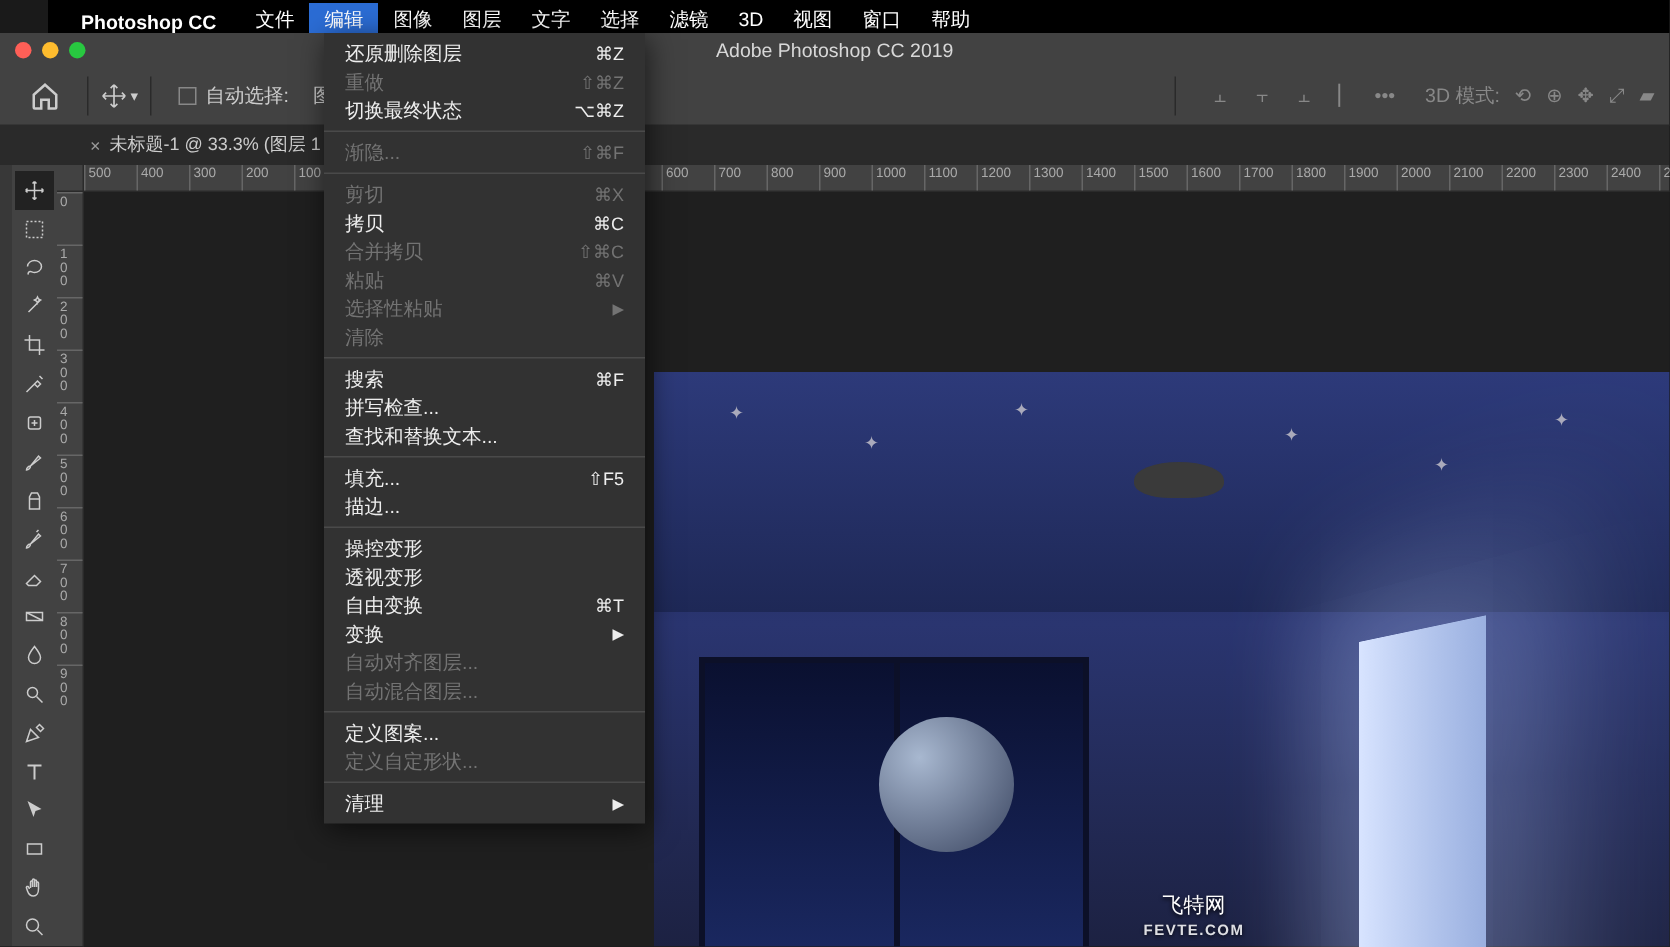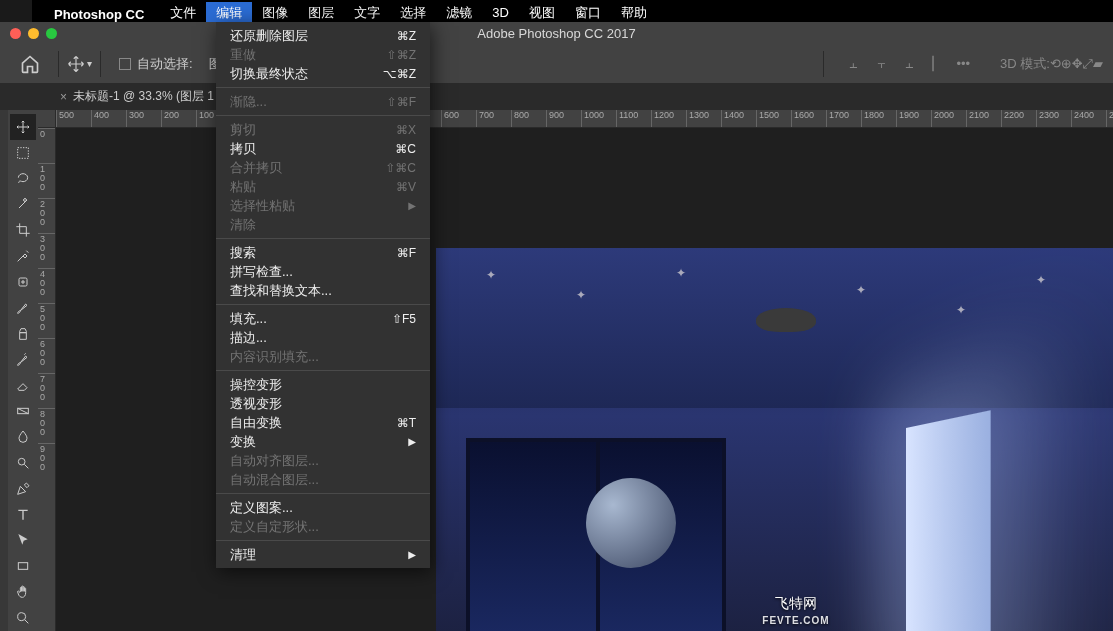--- a/index.html
+++ b/index.html
@@ -23,21 +23,21 @@
 
 
 .optionsbar { background: #424242; height: 40px; display: flex; align-items: center; padding: 0 10px; border-bottom: 1px solid #2a2a2a; }
 .opt-home { width: 20px; height: 20px; margin: 0 10px; color: #ccc; }
 .opt-sep { width: 1px; height: 26px; background: #2a2a2a; margin: 0 8px; }
 .opt-tool { display: flex; align-items: center; color: #ccc; font-size: 13px; }
 .opt-check { width: 12px; height: 12px; border: 1px solid #888; margin: 0 6px 0 10px; }
 .opt-drop { display: flex; align-items: center; margin-left: 8px; }
 .opt-iconrow { display: flex; gap: 10px; margin-left: 12px; color: #888; }
 .opt-iconrow span { width: 18px; text-align: center; }
-.opt-3d { margin-left: 20px; color: #888; display: flex; align-items: center; }
+.opt-3d { margin-left: 10px; color: #888; display: flex; align-items: center; gap: 10px; }
 
 
 .tabbar { background: #2a2a2a; height: 26px; display: flex; align-items: flex-end; padding-left: 48px; }
 .tab { background: transparent; color: #ccc; padding: 5px 12px; font-size: 12px; display: flex; align-items: center; gap: 6px; }
 .tab .close { color: #999; }
 
 
 .mainwrap { position: relative; display: flex; height: calc(631px - 22px - 22px - 40px - 26px); }
 .edgebar { width: 8px; background: #383838; }
 
@@ -85,21 +85,21 @@
   <span class="appname">Photoshop CC</span>
   <span id="menu-items"><span class="menu-item">文件</span><span class="menu-item active">编辑</span><span class="menu-item">图像</span><span class="menu-item">图层</span><span class="menu-item">文字</span><span class="menu-item">选择</span><span class="menu-item">滤镜</span><span class="menu-item">3D</span><span class="menu-item">视图</span><span class="menu-item">窗口</span><span class="menu-item">帮助</span></span>
 </div>
 
 <div class="titlebar">
   <div class="traffic">
     <div class="dot red"></div>
     <div class="dot yellow"></div>
     <div class="dot green"></div>
   </div>
-  <div class="title">Adobe Photoshop CC 2017</div>
+  <div class="title">Adobe Photoshop CC 2019</div>
 </div>
 
 <div class="optionsbar">
   <svg class="opt-home" viewBox="0 0 24 24" fill="none" stroke="currentColor" stroke-width="2">
       <path d="M3 11l9-8 9 8v10a1 1 0 01-1 1h-5v-7h-6v7H4a1 1 0 01-1-1V11z"></path>
     </svg>
   <div class="opt-sep"></div>
   <div class="opt-tool">
     <svg width="18" height="18" viewBox="0 0 24 24" fill="none" stroke="#ccc" stroke-width="1.5">
         <path d="M12 2v20M2 12h20M12 2l-3 3M12 2l3 3M12 22l-3-3M12 22l3-3M2 12l3-3M2 12l3 3M22 12l-3-3M22 12l-3 3"></path>
@@ -405,23 +405,20 @@
       <span>查找和替换文本...</span>
     </div>
     <div class="dd-sep"></div>
     <div class="dd-item">
       <span>填充...</span>
       <span class="shortcut">⇧F5</span>
     </div>
     <div class="dd-item">
       <span>描边...</span>
     </div>
-    <div class="dd-item disabled">
-      <span>内容识别填充...</span>
-    </div>
     <div class="dd-sep"></div>
     <div class="dd-item">
       <span>操控变形</span>
     </div>
     <div class="dd-item">
       <span>透视变形</span>
     </div>
     <div class="dd-item">
       <span>自由变换</span>
       <span class="shortcut">⌘T</span>

